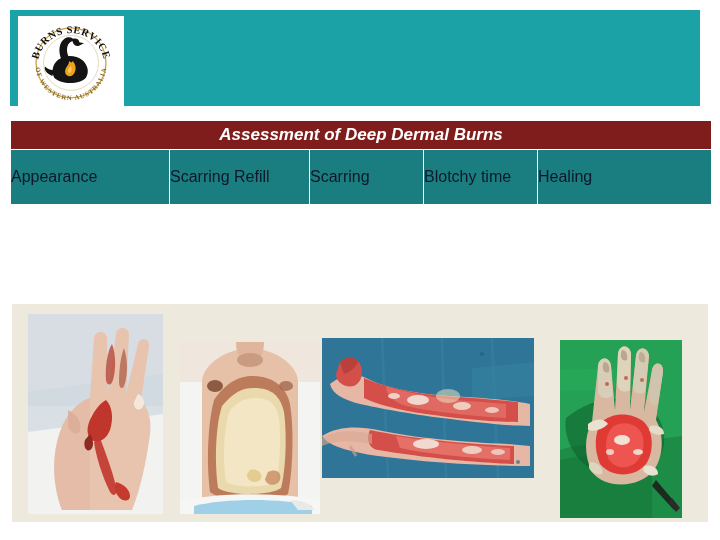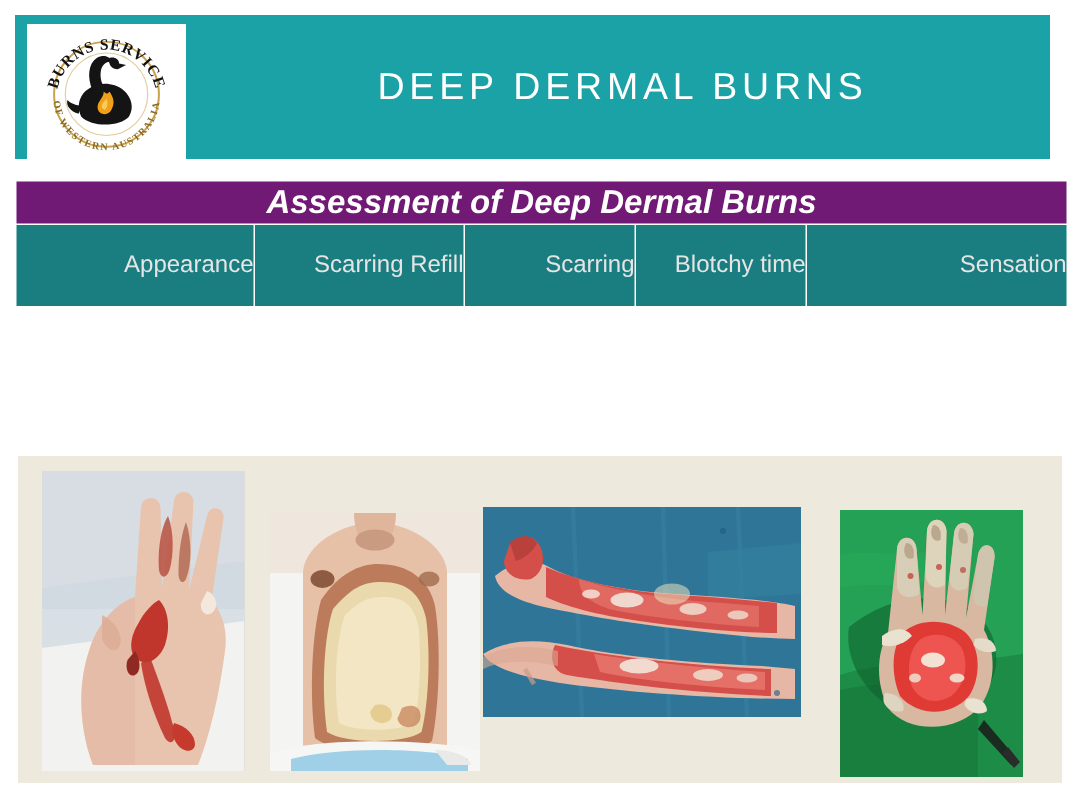--- a/index.html
+++ b/index.html
@@ -63,35 +63,35 @@
     border-collapse: separate;
     border-spacing: 1px;
     background: #ffffff;
     table-layout: fixed;
   }
   #assessment-table td {
     padding: 0;
     vertical-align: middle;
   }
   .tbl-title {
-    background: #701a75;
+    background: #7f1d1d;
     color: #ffffff;
     font-style: italic;
     font-weight: bold;
-    font-size: 22px;
+    font-size: 17px;
     text-align: center;
     height: 28px;
     line-height: 28px;
   }
   .col-head {
     background: #1A7E80;
-    color: #e5e5e5;
+    color: #0f172a;
     font-size: 16px;
     font-weight: 400;
-    text-align: right;
+    text-align: left;
     height: 54px;
     line-height: 1.12;
     padding: 2px 4px;
     box-sizing: border-box;
   }
   .data-cell {
     background: #E7F0F2;
     color: #1a1a1a;
     font-size: 13px;
     font-weight: bold;
@@ -160,41 +160,40 @@
         <path d="M52 20 C56 19 59 21 59 24 L64 25 L58 28 C54 28 51 25 52 20 Z" fill="#141414"></path>
 
         <path d="M30 60 C24 58 21 54 22 50 C25 53 29 54 32 54 Z" fill="#141414"></path>
 
         <path d="M52 44 C55 48 56 52 54 56 C53 59 50 61 47 60 C44 59 43 56 44 53 C45 50 48 48 48 44 C50 46 51 46 52 44 Z" fill="#F0A11A"></path>
         <path d="M50 49 C51 52 51 55 49 57 C47 57 46 55 47 53 C48 51 49 51 50 49 Z" fill="#FBCB5A"></path>
       </g>
     </svg>
   </div>
 
-  <div id="slide-title">DEEP DERMAL BURNS</div>
 </div>
 
 <table id="assessment-table">
   <colgroup>
     <col style="width:158px">
     <col style="width:139px">
     <col style="width:113px">
     <col style="width:113px">
     <col style="width:173px">
   </colgroup>
   <tbody>
     <tr>
       <td class="tbl-title" colspan="5">Assessment of Deep Dermal Burns</td>
     </tr>
     <tr>
       <td class="col-head">Appearance</td>
       <td class="col-head">Scarring Refill</td>
       <td class="col-head">Scarring</td>
       <td class="col-head">Blotchy time</td>
-      <td class="col-head">Sensation</td>
+      <td class="col-head">Healing</td>
     </tr>
   </tbody>
 </table>
 
 <div id="photo-strip">
 
   <div class="photo" style="left:16px; top:10px; width:135px; height:200px;">
     <svg width="135" height="200" viewBox="0 0 135 200" preserveAspectRatio="none">
       <rect width="135" height="200" fill="#d7dde3"></rect>
       <rect y="92" width="135" height="108" fill="#f2f2f0"></rect>

